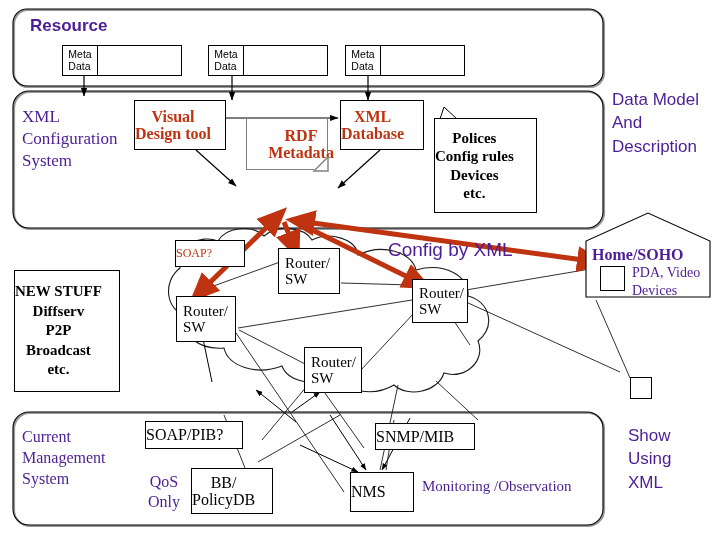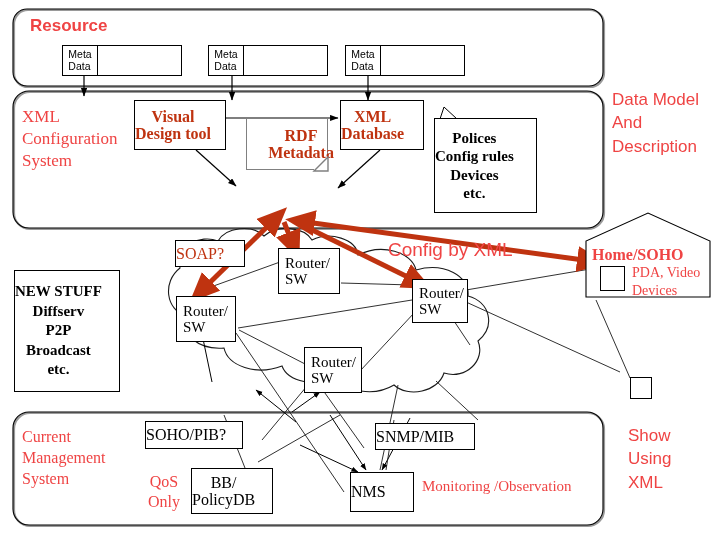--- a/index.html
+++ b/index.html
@@ -16,21 +16,21 @@
     font-family: "Liberation Serif", "DejaVu Serif", serif;
   }
   #svg-layer {
     position: absolute;
     left: 0; top: 0;
     width: 720px;
     height: 540px;
   }
   .lbl {
     position: absolute;
-    color: #ef4444;
+    color: #4c1d95;
     line-height: 1.12;
     white-space: pre-line;
   }
   .serif { font-family: "Liberation Serif", "DejaVu Serif", serif; }
   .sans  { font-family: "Liberation Sans", "DejaVu Sans", sans-serif; }
   .bold  { font-weight: bold; }
   .ctr   { text-align: center; }
   .orange { color: #bf3310; }
 
   
@@ -253,21 +253,21 @@
 Config rules
 Devices
 etc.</span>
   </div>
 
   <div class="lbl sans" style="left:612px; top:88px; font-size:17px; line-height:1.38;">Data Model
 And
 Description</div>
 
 
-  <div class="node serif orange" style="left:175px; top:240px; width:70px; height:27px; font-size:16px;">
+  <div class="node serif orange" style="left:175px; top:240px; width:70px; height:27px; font-size:12px;">
     <span>SOAP?</span>
   </div>
 
   <div class="lbl sans" style="left:388px; top:239px; font-size:19px;">Config by XML</div>
 
   <div class="node serif left-align" style="left:278px; top:248px; width:62px; height:46px; font-size:15px;">
     <span style="white-space:pre-line;">Router/
 SW</span>
   </div>
 
@@ -299,21 +299,21 @@
   <div class="lbl serif" style="left:632px; top:264px; font-size:14px; line-height:1.28;">PDA, Video
 Devices</div>
 
   <div class="emptysq" style="left:630px; top:377px; width:22px; height:22px;"></div>
 
   <div class="lbl serif" style="left:22px; top:427px; font-size:16px; line-height:1.3;">Current
 Management
 System</div>
 
   <div class="node serif" style="left:145px; top:421px; width:98px; height:28px; font-size:16px;">
-    <span>SOHO/PIB?</span>
+    <span>SOAP/PIB?</span>
   </div>
 
   <div class="lbl serif ctr" style="left:148px; top:472px; font-size:16px; line-height:1.25;">QoS
 Only</div>
 
   <div class="node serif" style="left:191px; top:468px; width:82px; height:46px; font-size:16px;">
     <span style="white-space:pre-line;">BB/
 PolicyDB</span>
   </div>
 

